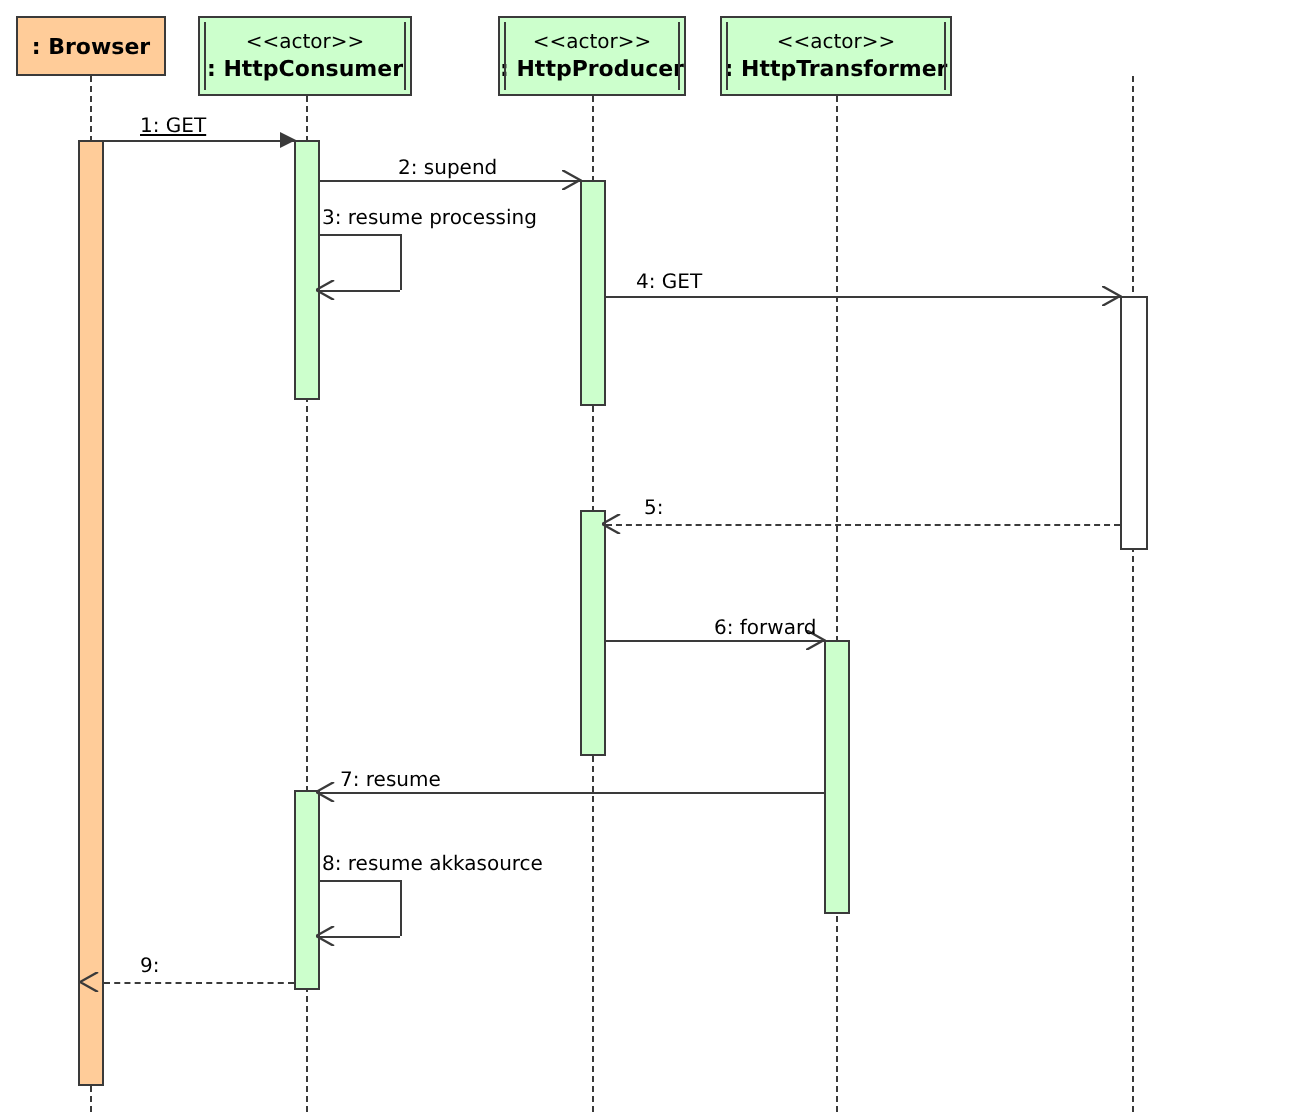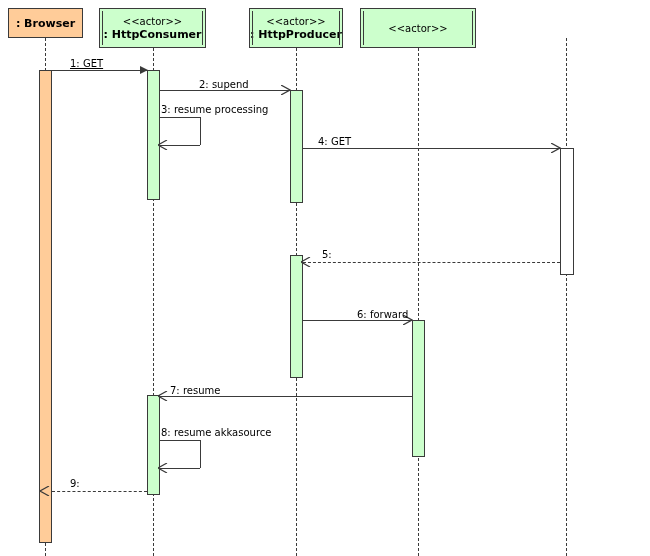--- a/index.html
+++ b/index.html
@@ -137,20 +137,21 @@
     <span class="iname">: HttpConsumer</span>
   </div>
 
   <div class="hdr actor" style="left:249px; top:8px; width:94px; height:40px;">
     <span class="stereo">&lt;&lt;actor&gt;&gt;</span>
     <span class="iname">: HttpProducer</span>
   </div>
 
   <div class="hdr actor" style="left:360px; top:8px; width:116px; height:40px;">
     <span class="stereo">&lt;&lt;actor&gt;&gt;</span>
+    <span class="iname">: HttpTransformer</span>
   </div>
 
 
   <div class="activation browser-act" style="left:39px; top:70px; width:13px; height:473px;"></div>
 
   <div class="activation" style="left:147px; top:70px; width:13px; height:130px;"></div>
 
   <div class="activation" style="left:147px; top:395px; width:13px; height:100px;"></div>
 
   <div class="activation" style="left:290px; top:90px; width:13px; height:113px;"></div>

